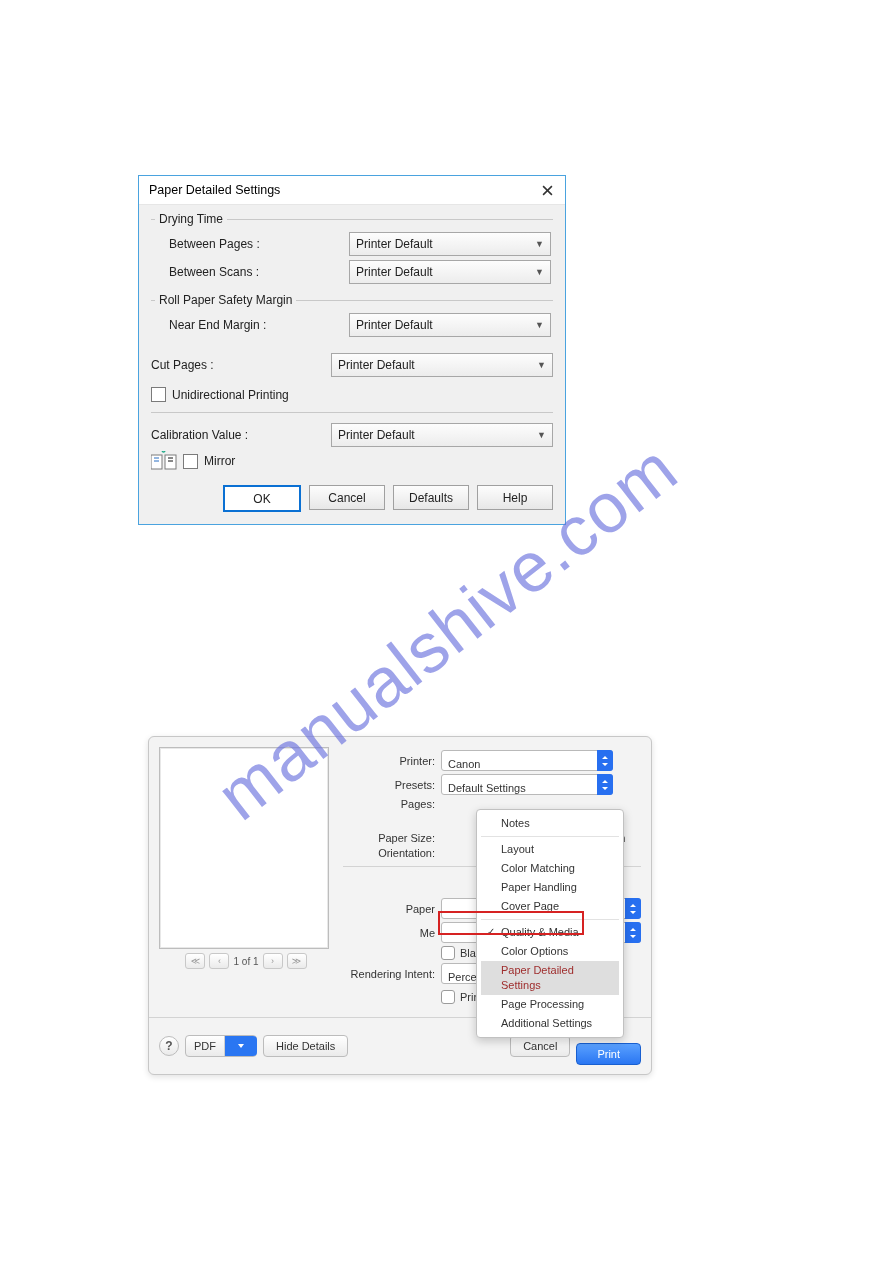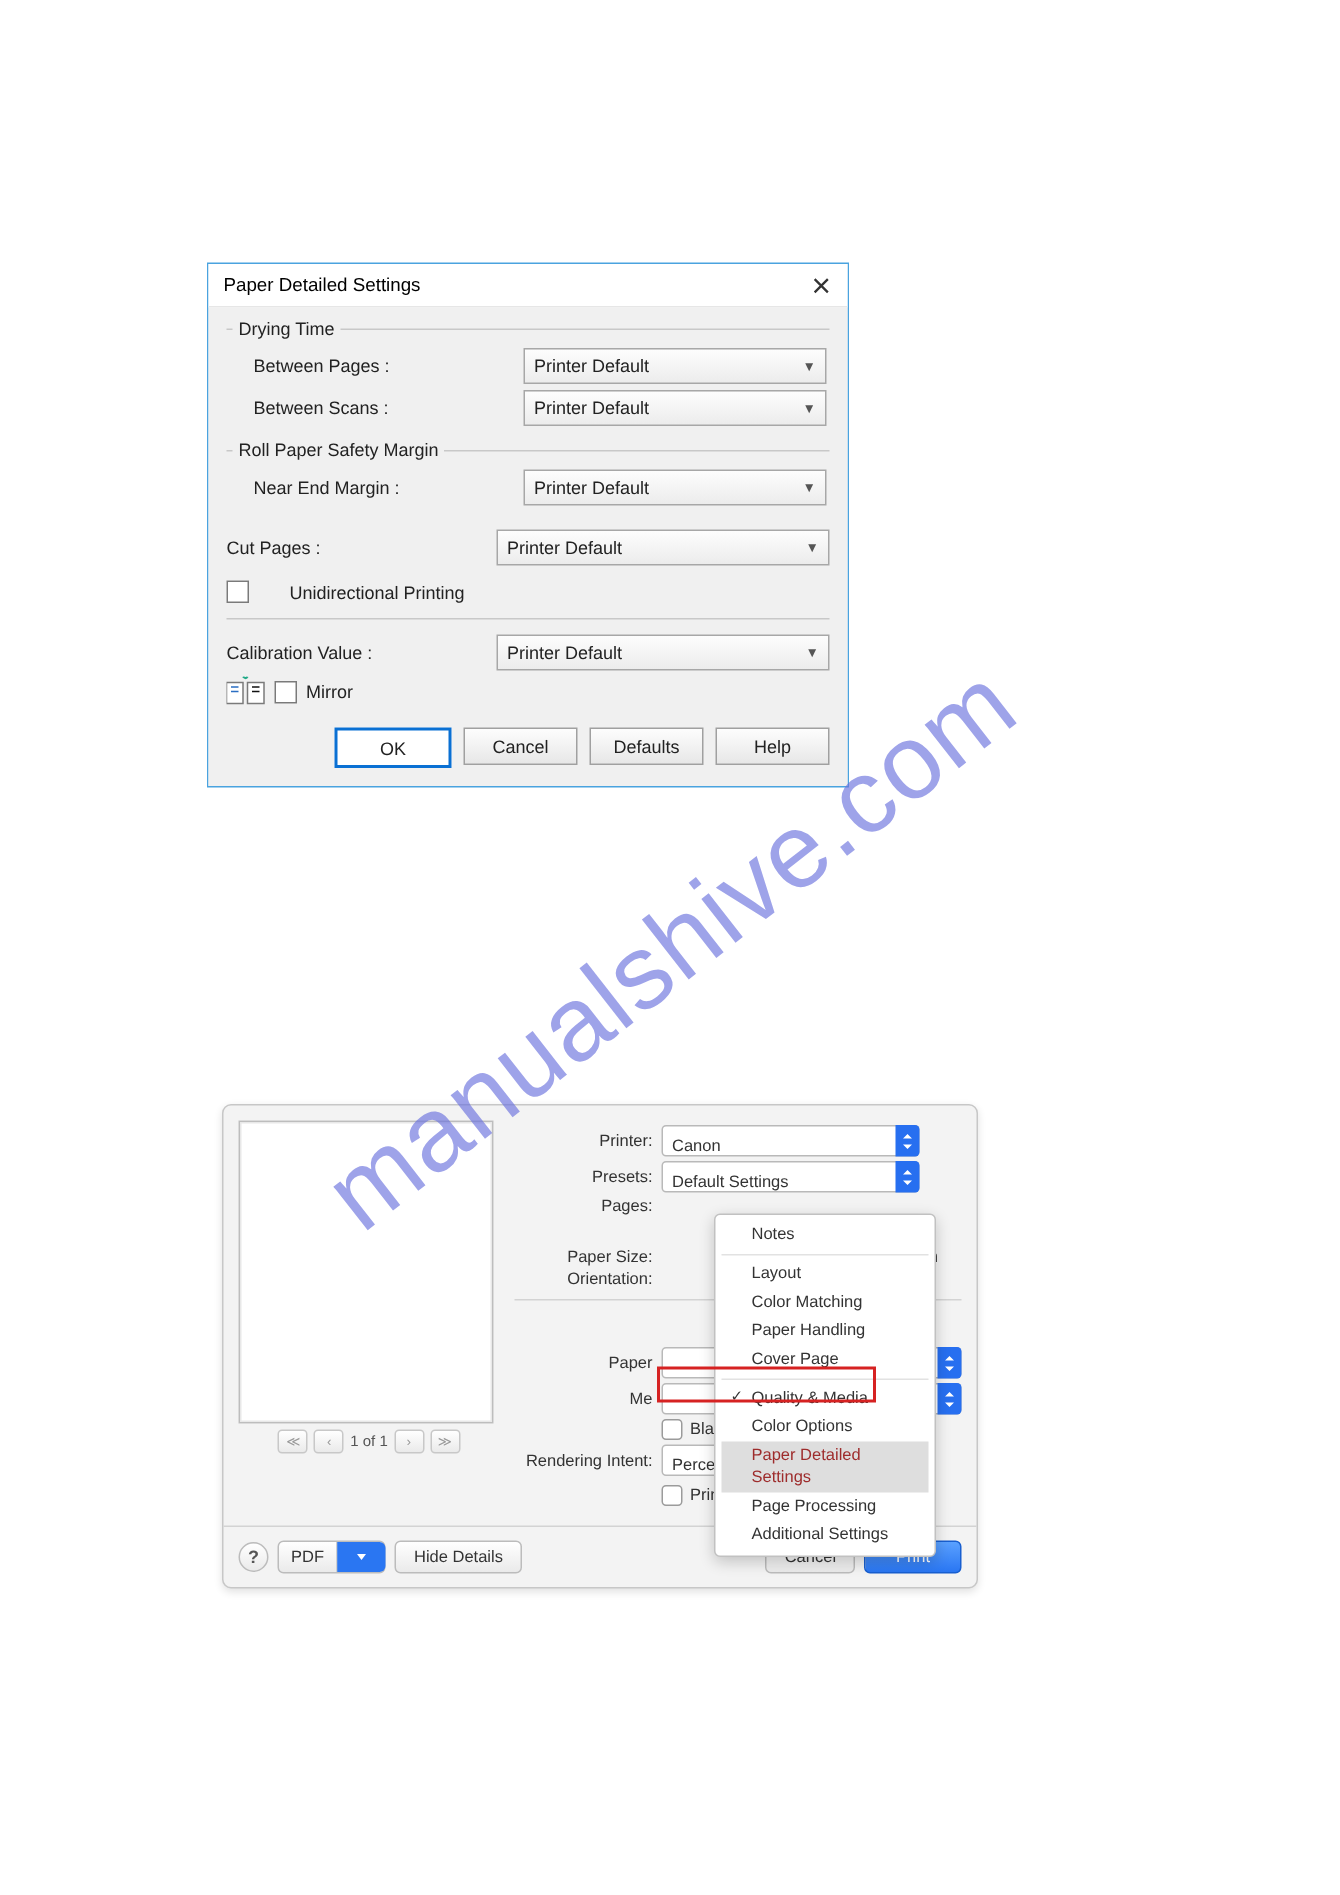--- a/index.html
+++ b/index.html
@@ -245,20 +245,21 @@
     background: linear-gradient(#ffffff,#eaeaea);
     padding: 0 12px;
     display: flex; align-items: center; justify-content: center;
     font-size: 11px;
   }
   .mac-btn.primary {
     border: 1px solid #185fd0;
     background: linear-gradient(#5aa1ff,#2a76f2);
     color: #fff;
     padding: 0 20px;
+    margin-top: 16px;
   }
   .mac-pdf {
     height: 20px;
     border: 1px solid #bcbcbc;
     border-radius: 4px;
     background: linear-gradient(#ffffff,#eaeaea);
     display: flex; align-items: center;
     font-size: 11px;
   }
   .mac-pdf span { padding: 0 8px; }
@@ -356,21 +357,21 @@
     </div>
 
     <div class="row" style="margin-top:8px;">
       <div class="lbl-plain">Cut Pages :</div>
       <div class="combo">
         <span>Printer Default</span>
         <span class="chev">▼</span>
       </div>
     </div>
 
-    <div class="row" style="margin-top:10px;gap:21px;">
+    <div class="row" style="margin-top:10px;">
       <span class="checkbox"></span>
       <span>Unidirectional Printing</span>
     </div>
 
     <div class="hr"></div>
 
     <div class="row">
       <div class="lbl-plain">Calibration Value :</div>
       <div class="combo">
         <span>Printer Default</span>

